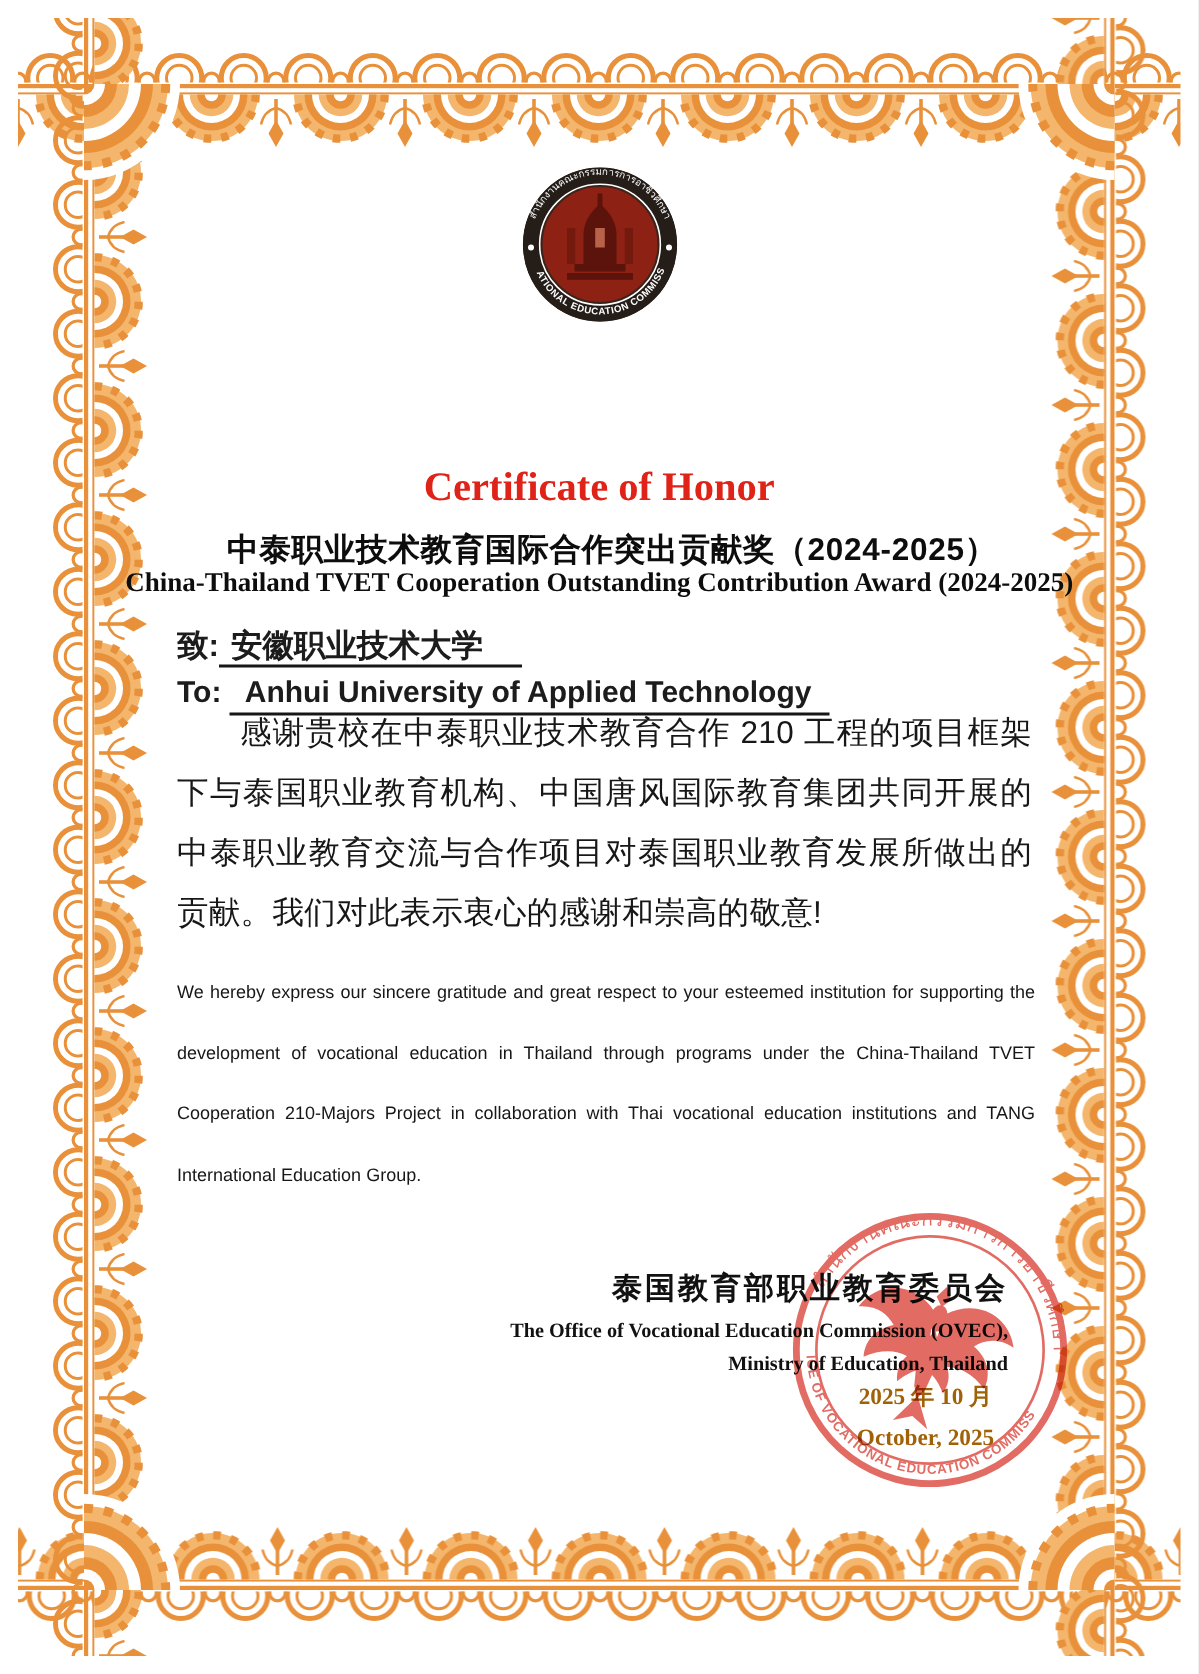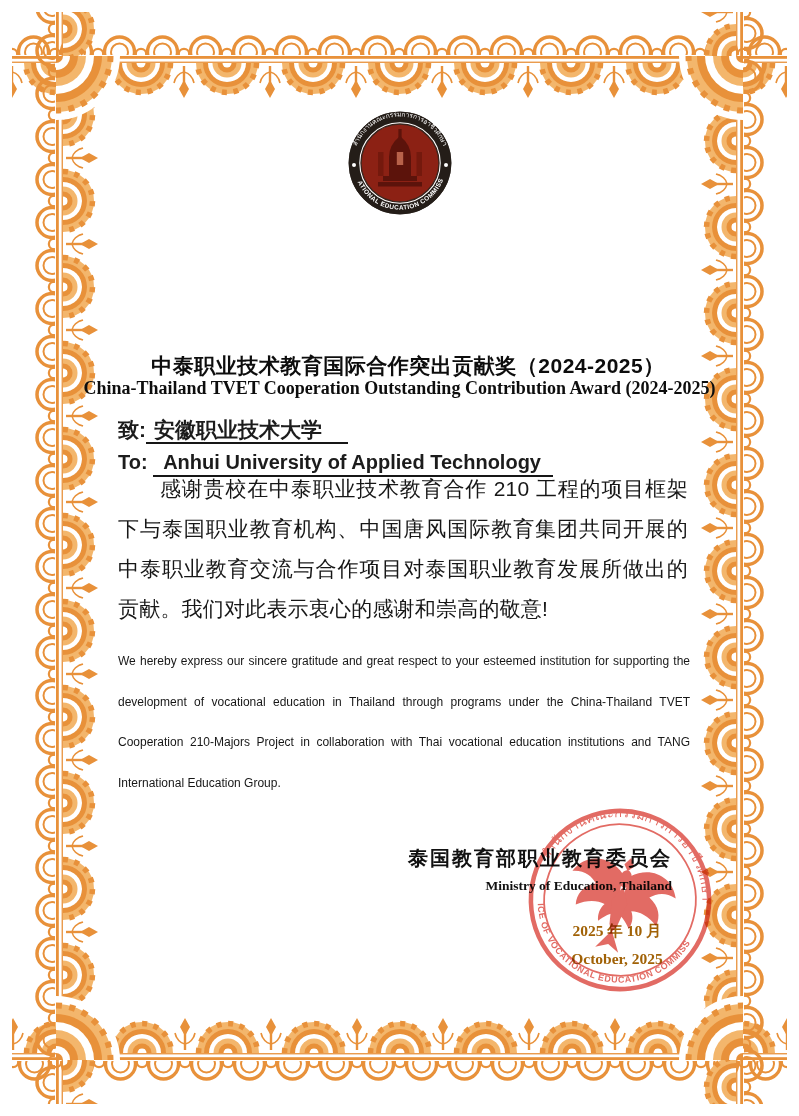--- a/index.html
+++ b/index.html
@@ -156,37 +156,39 @@
         <textPath href="#sealTopArc" startOffset="50%">สำนักงานคณะกรรมการการอาชีวศึกษา</textPath>
       </text>
       <text font-size="6.4" font-weight="bold" text-anchor="middle" letter-spacing="0.4">
         <textPath href="#sealBotArc" startOffset="50%">VOCATIONAL EDUCATION COMMISSION</textPath>
       </text>
     </g>
     <circle cx="-46" cy="2" r="2" fill="#ffffff"></circle>
     <circle cx="46" cy="2" r="2" fill="#ffffff"></circle>
   </svg>
 
+  <div class="abs title-en">Certificate of Honor</div>
   <div class="abs award-zh">中泰职业技术教育国际合作突出贡献奖（2024-2025）</div>
   <div class="abs award-en">China-Thailand TVET Cooperation Outstanding Contribution Award (2024-2025)</div>
 
   <div class="abs recipient">
     <div class="recip-zh">
       <span>致:</span><span class="name">安徽职业技术大学</span>
     </div>
     <div class="recip-en">
       <span>To:</span> <span class="name">Anhui University of Applied Technology</span>
     </div>
   </div>
 
   <div class="abs body-zh">感谢贵校在中泰职业技术教育合作 210 工程的项目框架下与泰国职业教育机构、中国唐风国际教育集团共同开展的中泰职业教育交流与合作项目对泰国职业教育发展所做出的贡献。我们对此表示衷心的感谢和崇高的敬意!</div>
   <div class="abs body-en">We hereby express our sincere gratitude and great respect to your esteemed institution for supporting the development of vocational education in Thailand through programs under the China-Thailand TVET Cooperation 210-Majors Project in collaboration with Thai vocational education institutions and TANG International Education Group.</div>
 
   <div class="abs sig">
     <div class="org-zh">泰国教育部职业教育委员会</div>
+    <div class="org-en1">The Office of Vocational Education Commission (OVEC),</div>
     <div class="org-en2">Ministry of Education, Thailand</div>
   </div>
 
   <div class="abs date">
     <div class="d1">2025 年 10 月</div>
     <div class="d2">October, 2025</div>
   </div>
 
   <svg class="abs stamp" viewBox="-100 -100 200 200" xmlns="http://www.w3.org/2000/svg">
     <defs>

